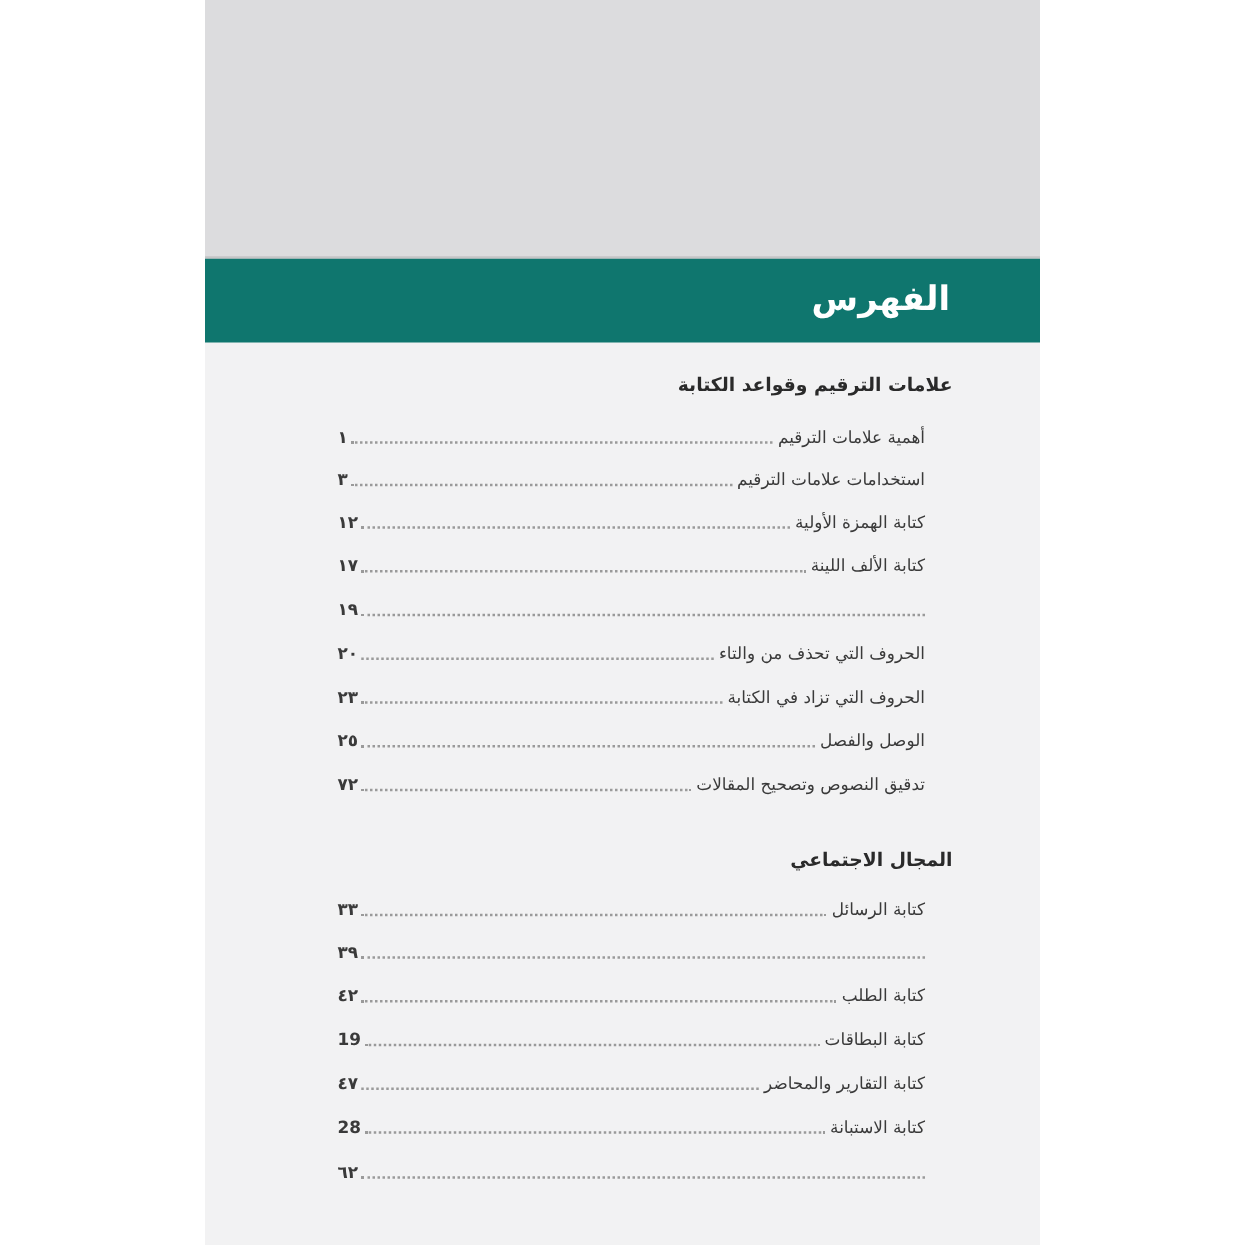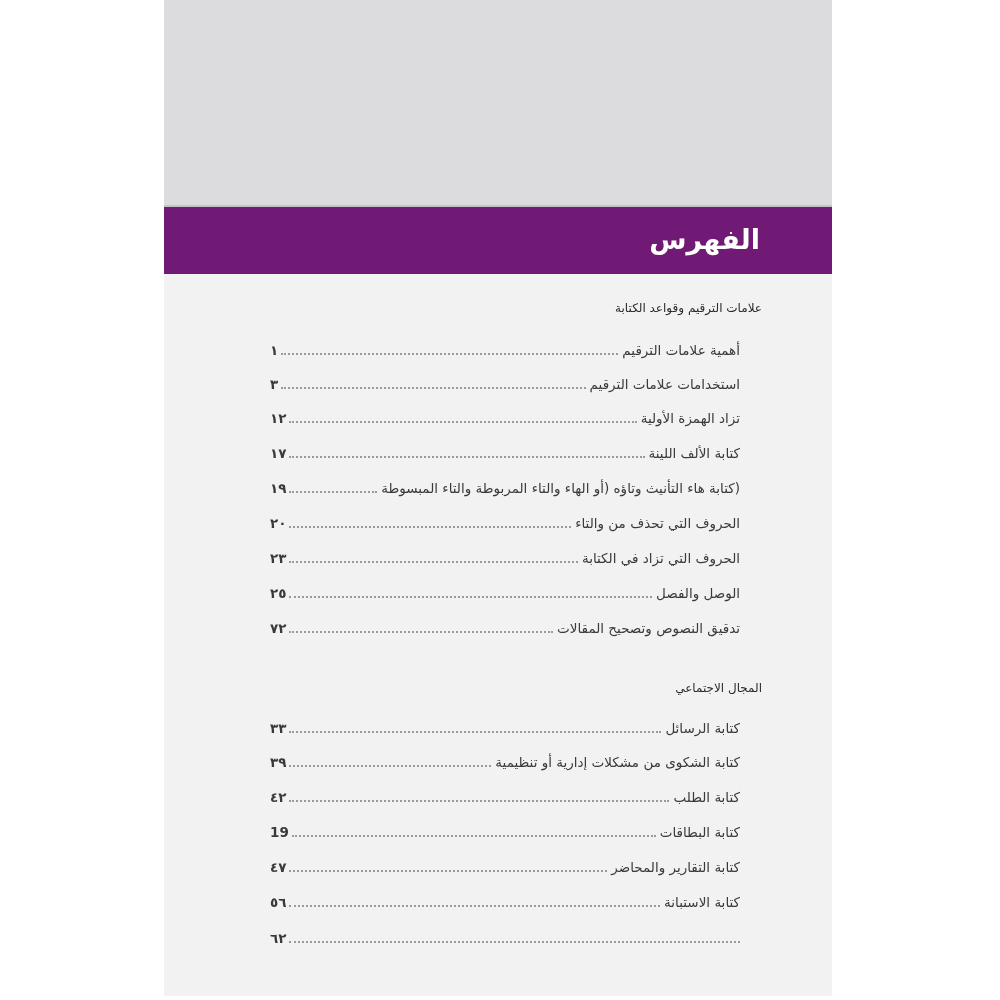--- a/index.html
+++ b/index.html
@@ -25,21 +25,21 @@
       width: 100%;
       height: 205px;
       background: #dcdcde;
       border-bottom: 2px solid #c4c4c6;
     }
     .title-band {
       position: absolute;
       left: 0; top: 207px;
       width: 100%;
       height: 67px;
-      background: #701a75;
+      background: #0f766e;
     }
     .title-band .title {
       position: absolute;
       right: 72px;
       top: 16px;
       color: #ffffff;
       font-size: 27px;
       font-weight: bold;
       direction: rtl;
       line-height: 34px;
@@ -47,22 +47,22 @@
     .toc {
       position: absolute;
       left: 0; top: 0;
       width: 100%;
       height: 100%;
       direction: rtl;
     }
     .section-header {
       position: absolute;
       right: 70px;
-      font-size: 12px;
-      font-weight: normal;
+      font-size: 15px;
+      font-weight: bold;
       color: #2a2a2a;
       line-height: 20px;
       white-space: nowrap;
     }
     .entry {
       position: absolute;
       right: 92px;
       left: 106px;
       height: 20px;
       display: flex;
@@ -110,31 +110,30 @@
       <span class="label">أهمية علامات الترقيم</span>
       <span class="leader"></span>
       <span class="page-no">١</span>
     </div>
     <div class="entry" style="top:374px;">
       <span class="label">استخدامات علامات الترقيم</span>
       <span class="leader"></span>
       <span class="page-no">٣</span>
     </div>
     <div class="entry" style="top:408px;">
-      <span class="label">تزاد الهمزة الأولية</span>
+      <span class="label">كتابة الهمزة الأولية</span>
       <span class="leader"></span>
       <span class="page-no">١٢</span>
     </div>
     <div class="entry" style="top:443px;">
       <span class="label">كتابة الألف اللينة</span>
       <span class="leader"></span>
       <span class="page-no">١٧</span>
     </div>
     <div class="entry" style="top:478px;">
-      <span class="label">(كتابة هاء التأنيث وتاؤه (أو الهاء والتاء المربوطة والتاء المبسوطة</span>
       <span class="leader"></span>
       <span class="page-no">١٩</span>
     </div>
     <div class="entry" style="top:513px;">
       <span class="label">الحروف التي تحذف من والتاء</span>
       <span class="leader"></span>
       <span class="page-no">٢٠</span>
     </div>
     <div class="entry" style="top:548px;">
       <span class="label">الحروف التي تزاد في الكتابة</span>
@@ -153,21 +152,20 @@
     </div>
 
     <div class="section-header" style="top:678px;">المجال الاجتماعي</div>
 
     <div class="entry" style="top:718px;">
       <span class="label">كتابة الرسائل</span>
       <span class="leader"></span>
       <span class="page-no">٣٣</span>
     </div>
     <div class="entry" style="top:752px;">
-      <span class="label">كتابة الشكوى من مشكلات إدارية أو تنظيمية</span>
       <span class="leader"></span>
       <span class="page-no">٣٩</span>
     </div>
     <div class="entry" style="top:787px;">
       <span class="label">كتابة الطلب</span>
       <span class="leader"></span>
       <span class="page-no">٤٢</span>
     </div>
     <div class="entry" style="top:822px;">
       <span class="label">كتابة البطاقات</span>
@@ -175,20 +173,20 @@
       <span class="page-no">19</span>
     </div>
     <div class="entry" style="top:857px;">
       <span class="label">كتابة التقارير والمحاضر</span>
       <span class="leader"></span>
       <span class="page-no">٤٧</span>
     </div>
     <div class="entry" style="top:892px;">
       <span class="label">كتابة الاستبانة</span>
       <span class="leader"></span>
-      <span class="page-no">٥٦</span>
+      <span class="page-no">28</span>
     </div>
     <div class="entry" style="top:928px;">
       <span class="leader"></span>
       <span class="page-no">٦٢</span>
     </div>
   </div>
 </div>
 
 </body></html>

